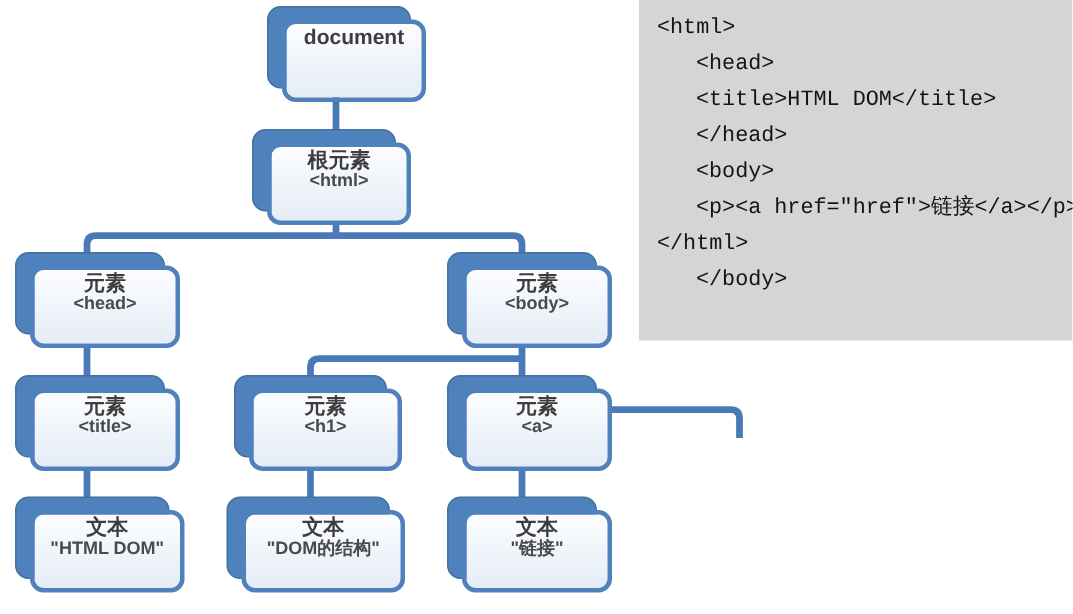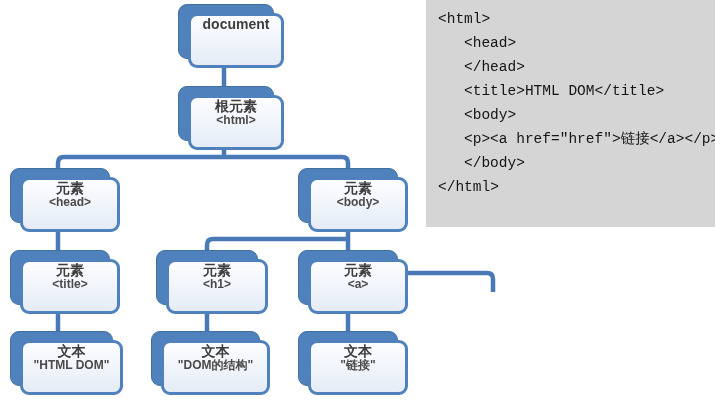--- a/index.html
+++ b/index.html
@@ -31,21 +31,21 @@
     border:3px solid #4f81bd;
     border-radius:9px;
     display:flex; flex-direction:column;
     align-items:center; justify-content:flex-start;
     text-align:center; line-height:1.15;
   }
   .node .l1 { font-size:14px; font-weight:bold; color:#3d3d3d; }
   .node .l2 { font-size:12px; font-weight:bold; color:#4a4a4a; }
 
   .n-document { left:188px; top:13px;  width:96px;  height:55px; }
-  .n-root     { left:188px; top:95px;  width:96px;  height:55px; }
+  .n-root     { left:178px; top:95px;  width:96px;  height:55px; }
   .n-head     { left:20px;  top:177px; width:100px; height:55px; }
   .n-body     { left:308px; top:177px; width:100px; height:55px; }
   .n-title    { left:20px;  top:259px; width:100px; height:55px; }
   .n-h1       { left:166px; top:259px; width:102px; height:55px; }
   .n-a        { left:308px; top:259px; width:100px; height:55px; }
   .n-href     { left:455px; top:292px; width:90px;  height:53px; }
   .n-t1       { left:20px;  top:340px; width:103px; height:55px; }
   .n-t2       { left:161px; top:340px; width:109px; height:55px; }
   .n-t3       { left:308px; top:340px; width:100px; height:55px; }
 
@@ -172,22 +172,22 @@
     <div class="back"></div>
     <div class="front">
       <div class="l1">文本</div>
       <div class="l2">"链接"</div>
     </div>
   </div>
 
   <div class="code-panel">
     <div class="code-line">&lt;html&gt;</div>
     <div class="code-line ind">&lt;head&gt;</div>
+    <div class="code-line ind">&lt;title&gt;HTML DOM&lt;/title&gt;</div>
     <div class="code-line ind">&lt;/head&gt;</div>
-    <div class="code-line ind">&lt;title&gt;HTML DOM&lt;/title&gt;</div>
     <div class="code-line ind">&lt;body&gt;</div>
     <div class="code-line ind">&lt;p&gt;&lt;a href=″href″&gt;链接&lt;/a&gt;&lt;/p&gt;</div>
+    <div class="code-line">&lt;/html&gt;</div>
     <div class="code-line ind">&lt;/body&gt;</div>
-    <div class="code-line">&lt;/html&gt;</div>
   </div>
 
 
 </div>
 
 </body></html>

